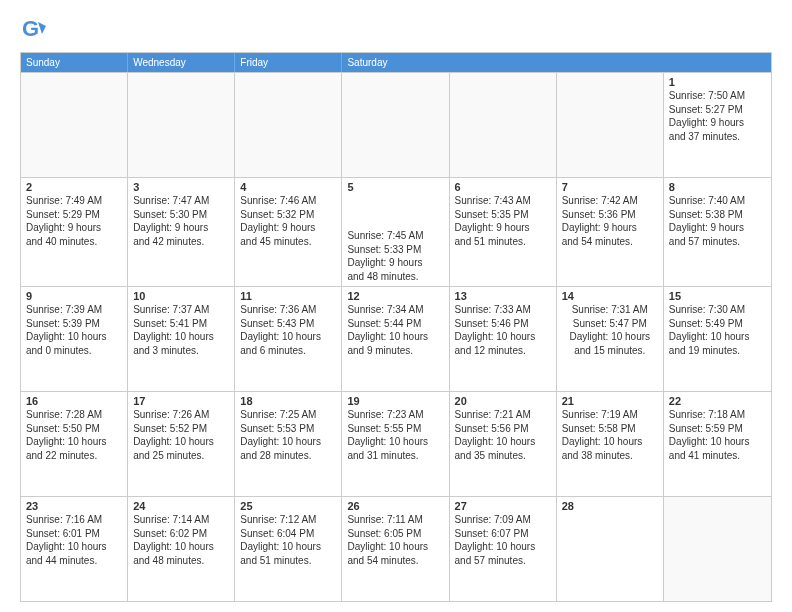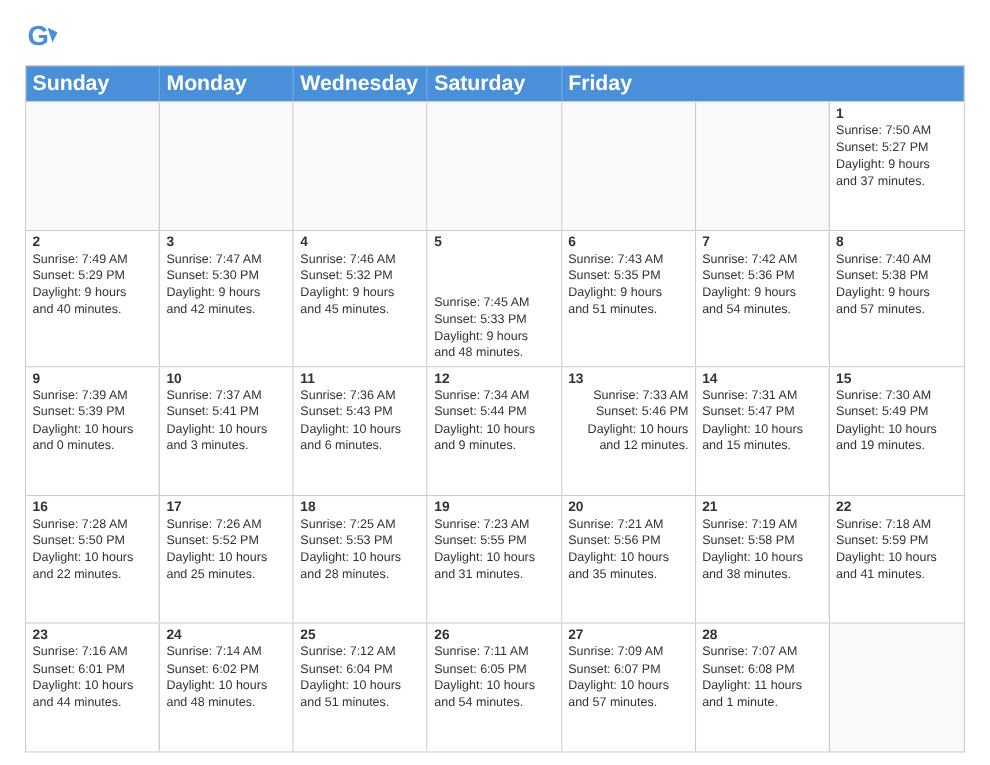--- a/index.html
+++ b/index.html
@@ -66,22 +66,22 @@
       display: flex;
       flex-direction: column;
     }
     .cal-header {
       display: grid;
       grid-template-columns: repeat(7, 1fr);
       background: #4a90d9;
     }
     .cal-header-cell {
       color: #fff;
-      font-size: 17px;
-      font-weight: bold;
+      font-size: 10px;
+      font-weight: normal;
       padding: 4px 5px;
       border-right: 1px solid #6aaae8;
     }
     .cal-header-cell:last-child {
       border-right: none;
     }
     .cal-body {
       display: flex;
       flex-direction: column;
       flex: 1;
@@ -136,24 +136,23 @@
     </div>
     <div class="title-block">
       <div class="main-title"></div>
       <div class="sub-title"></div>
     </div>
   </div>
 
   <div class="calendar">
     <div class="cal-header" id="cal-header">
         <div class="cal-header-cell">Sunday</div>
-        <div class="cal-header-cell">Monday</div>
         <div class="cal-header-cell">Wednesday</div>
+        <div class="cal-header-cell">Friday</div>
         <div class="cal-header-cell">Saturday</div>
-        <div class="cal-header-cell">Friday</div>
       </div>
     <div class="cal-body" id="cal-body">
         <div class="cal-row">
           <div class="cal-cell empty"></div>
           <div class="cal-cell empty"></div>
           <div class="cal-cell empty"></div>
           <div class="cal-cell empty"></div>
           <div class="cal-cell empty"></div>
           <div class="cal-cell empty"></div>
           <div class="cal-cell">
@@ -239,28 +238,28 @@
           </div>
           <div class="cal-cell">
             <span class="day-num">12</span>
             <div class="day-info" style="white-space: pre-line;">Sunrise: 7:34 AM
 Sunset: 5:44 PM
 Daylight: 10 hours
 and 9 minutes.</div>
           </div>
           <div class="cal-cell">
             <span class="day-num">13</span>
-            <div class="day-info" style="white-space: pre-line; text-align: right;">Sunrise: 7:33 AM
+            <div class="day-info" style="white-space: pre-line;">Sunrise: 7:33 AM
 Sunset: 5:46 PM
 Daylight: 10 hours
 and 12 minutes.</div>
           </div>
           <div class="cal-cell">
             <span class="day-num">14</span>
-            <div class="day-info" style="white-space: pre-line;">Sunrise: 7:31 AM
+            <div class="day-info" style="white-space: pre-line; text-align: center;">Sunrise: 7:31 AM
 Sunset: 5:47 PM
 Daylight: 10 hours
 and 15 minutes.</div>
           </div>
           <div class="cal-cell">
             <span class="day-num">15</span>
             <div class="day-info" style="white-space: pre-line;">Sunrise: 7:30 AM
 Sunset: 5:49 PM
 Daylight: 10 hours
 and 19 minutes.</div>
@@ -348,22 +347,18 @@
           </div>
           <div class="cal-cell">
             <span class="day-num">27</span>
             <div class="day-info" style="white-space: pre-line;">Sunrise: 7:09 AM
 Sunset: 6:07 PM
 Daylight: 10 hours
 and 57 minutes.</div>
           </div>
           <div class="cal-cell">
             <span class="day-num">28</span>
-            <div class="day-info" style="white-space: pre-line;">Sunrise: 7:07 AM
-Sunset: 6:08 PM
-Daylight: 11 hours
-and 1 minute.</div>
           </div>
           <div class="cal-cell empty"></div>
         </div>
       </div>
   </div>
 </div>
 
 </body></html>

